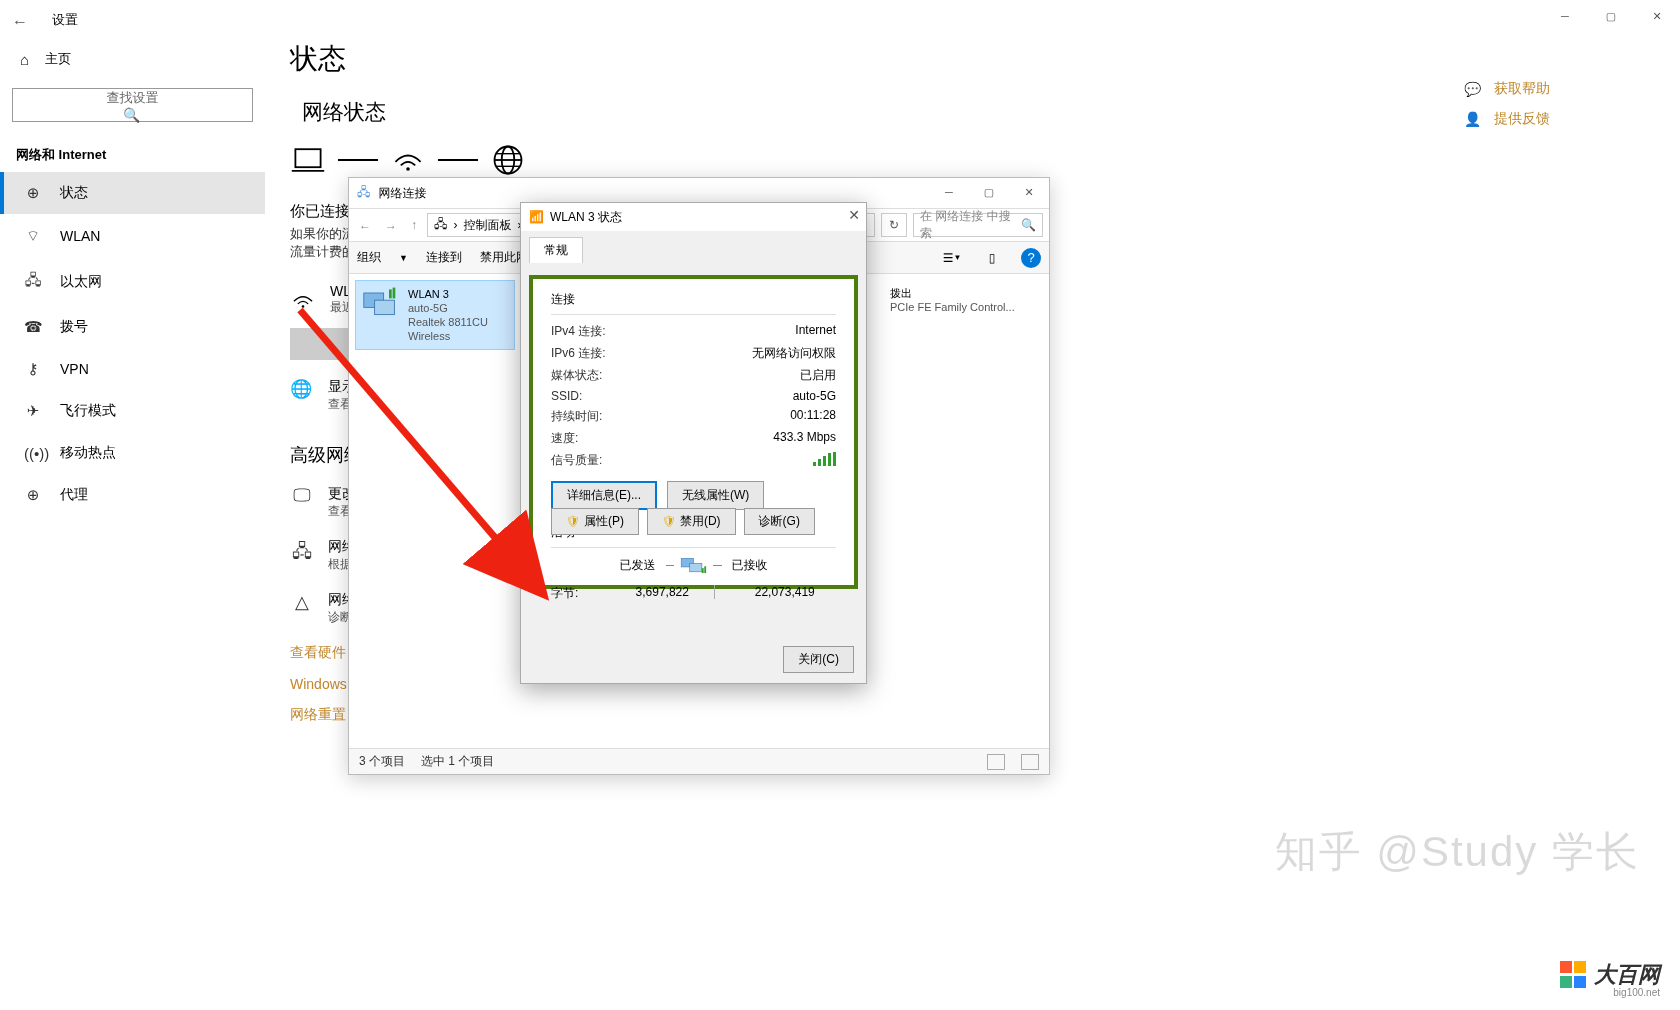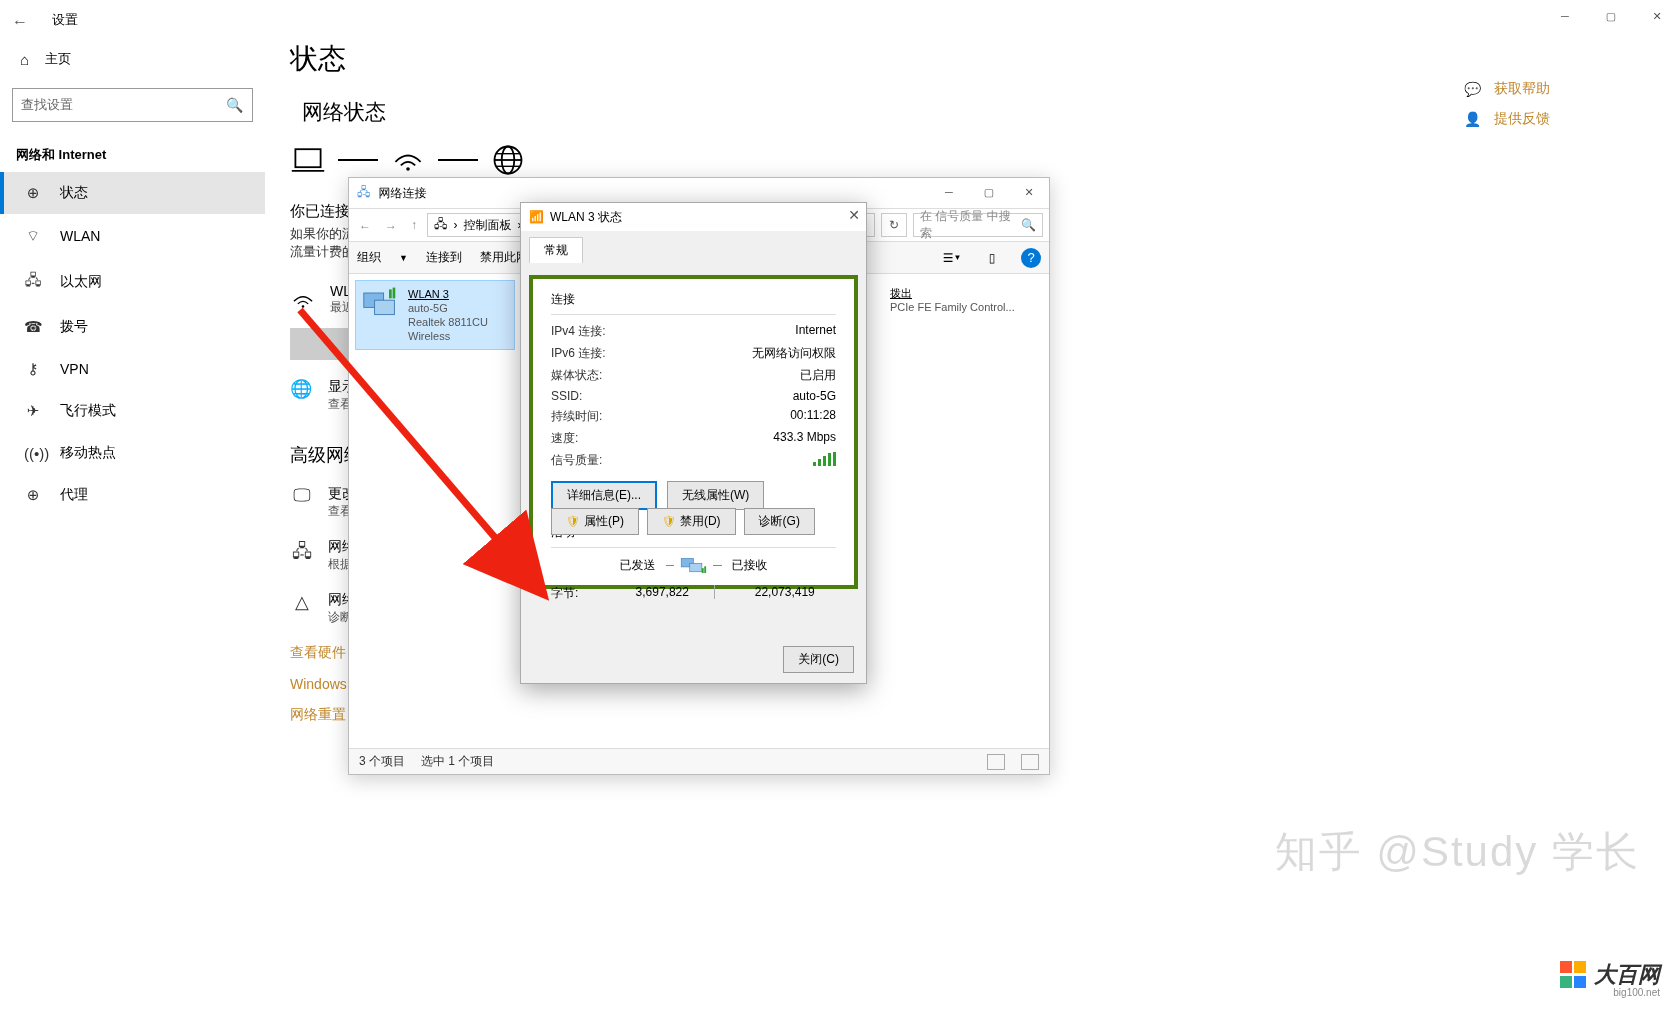--- a/index.html
+++ b/index.html
@@ -8,21 +8,21 @@
 
 .settings-header { height:40px; display:flex; align-items:center; padding:0 12px; gap:24px; }
 .back-btn { font-size:16px; color:#555; cursor:pointer; }
 .settings-title { font-size:13px; }
 .win-controls { position:absolute; top:0; right:0; display:flex; }
 .win-controls div { width:46px; height:32px; display:flex; align-items:center; justify-content:center; color:#555; font-size:11px; cursor:pointer; }
 
 .sidebar { position:absolute; left:0; top:40px; width:265px; }
 .sidebar .home { display:flex; align-items:center; gap:16px; padding:10px 20px; }
 .home-icon { font-size:15px; }
-.searchbox { margin:10px 12px; border:1px solid #999; height:34px; display:flex; align-items:center; padding:0 8px; color:#666; justify-content:space-between; }
+.searchbox { margin:10px 12px; border:1px solid #999; height:34px; display:flex; align-items:center; padding:0 8px; color:#666; justify-content:space-between;flex-direction:column; }
 .searchbox .sicon { font-size:14px; }
 .section-label { padding:14px 16px 8px; font-size:13px; font-weight:600; }
 .nav-item { display:flex; align-items:center; gap:18px; padding:12px 20px; cursor:pointer; font-size:14px; border-left:4px solid transparent; }
 .nav-item.active { background:#e5e5e5; border-left:4px solid #0078d7; }
 .nav-icon { width:18px; text-align:center; font-size:15px; color:#333; }
 
 .main { position:absolute; left:290px; top:40px; right:0; }
 .page-title { font-size:28px; font-weight:300; margin-bottom:20px; }
 .subtitle { font-size:21px; margin:14px 12px; }
 .net-diagram { display:flex; align-items:center; gap:12px; margin:16px 0 24px; }
@@ -56,21 +56,21 @@
 .nc-toolbar { height:32px; border-bottom:1px solid #ddd; display:flex; align-items:center; padding:0 8px; gap:18px; font-size:12px; background:#f7f7f7; }
 .nc-toolbar .spacer { flex:1; }
 .nc-toolbar .icon-btn { width:22px; height:22px; display:flex; align-items:center; justify-content:center; }
 .nc-toolbar .help { width:20px; height:20px; border-radius:50%; background:#0078d7; color:#fff; display:flex; align-items:center; justify-content:center; font-size:13px; }
 .nc-body { position:relative; height:470px; padding:6px; }
 .adapter { display:flex; gap:10px; padding:6px; width:160px; }
 .adapter.sel { background:#cce8ff; border:1px solid #99d1ff; }
 .adapter-right { position:absolute; left:535px; top:6px; }
 .adapter .aicon svg { width:36px; height:30px; }
 .adapter .alines { font-size:11px; line-height:14px; }
-.adapter .alines .l1 { color:#000;text-decoration:underline; }
+.adapter .alines .l1 { color:#000; }
 .adapter .alines .l2 { color:#555; }
 .adapter .alines .l3 { color:#555; }
 .nc-status { position:absolute; bottom:0; left:0; right:0; height:26px; border-top:1px solid #ddd; display:flex; align-items:center; padding:0 10px; gap:16px; font-size:12px; color:#333; background:#f7f7f7; }
 .nc-status .spacer { flex:1; }
 .nc-status .vbtn { width:18px; height:16px; border:1px solid #aaa; }
 
 
 .wlan-dialog { position:absolute; left:520px; top:202px; width:347px; height:482px; background:#f0f0f0; border:1px solid #aaa; box-shadow:0 6px 24px rgba(0,0,0,0.35); }
 .wlan-title { height:28px; display:flex; align-items:center; padding:0 8px; gap:6px; font-size:12px; background:#fff; }
 .wlan-title .close { position:absolute; right:6px; top:4px; color:#555; font-size:14px; cursor:pointer; }
@@ -273,21 +273,21 @@
     <span class="arrow">→</span>
     <span class="arrow">↑</span>
     <div class="pathbox">
       <span>🖧</span>
       <span>›</span>
       <span>控制面板</span>
       <span>›</span>
     </div>
     <div class="refresh">↻</div>
     <div class="search">
-      <span>在 信号质量 中搜索</span>
+      <span>在 网络连接 中搜索</span>
       <span>🔍</span>
     </div>
   </div>
   <div class="nc-toolbar">
     <span>组织</span>
       <span style="font-size:9px;">▼</span>
     <span>连接到</span>
     <span>禁用此网络</span>
     <span>此连接的设置</span>
     <div class="spacer"></div>

